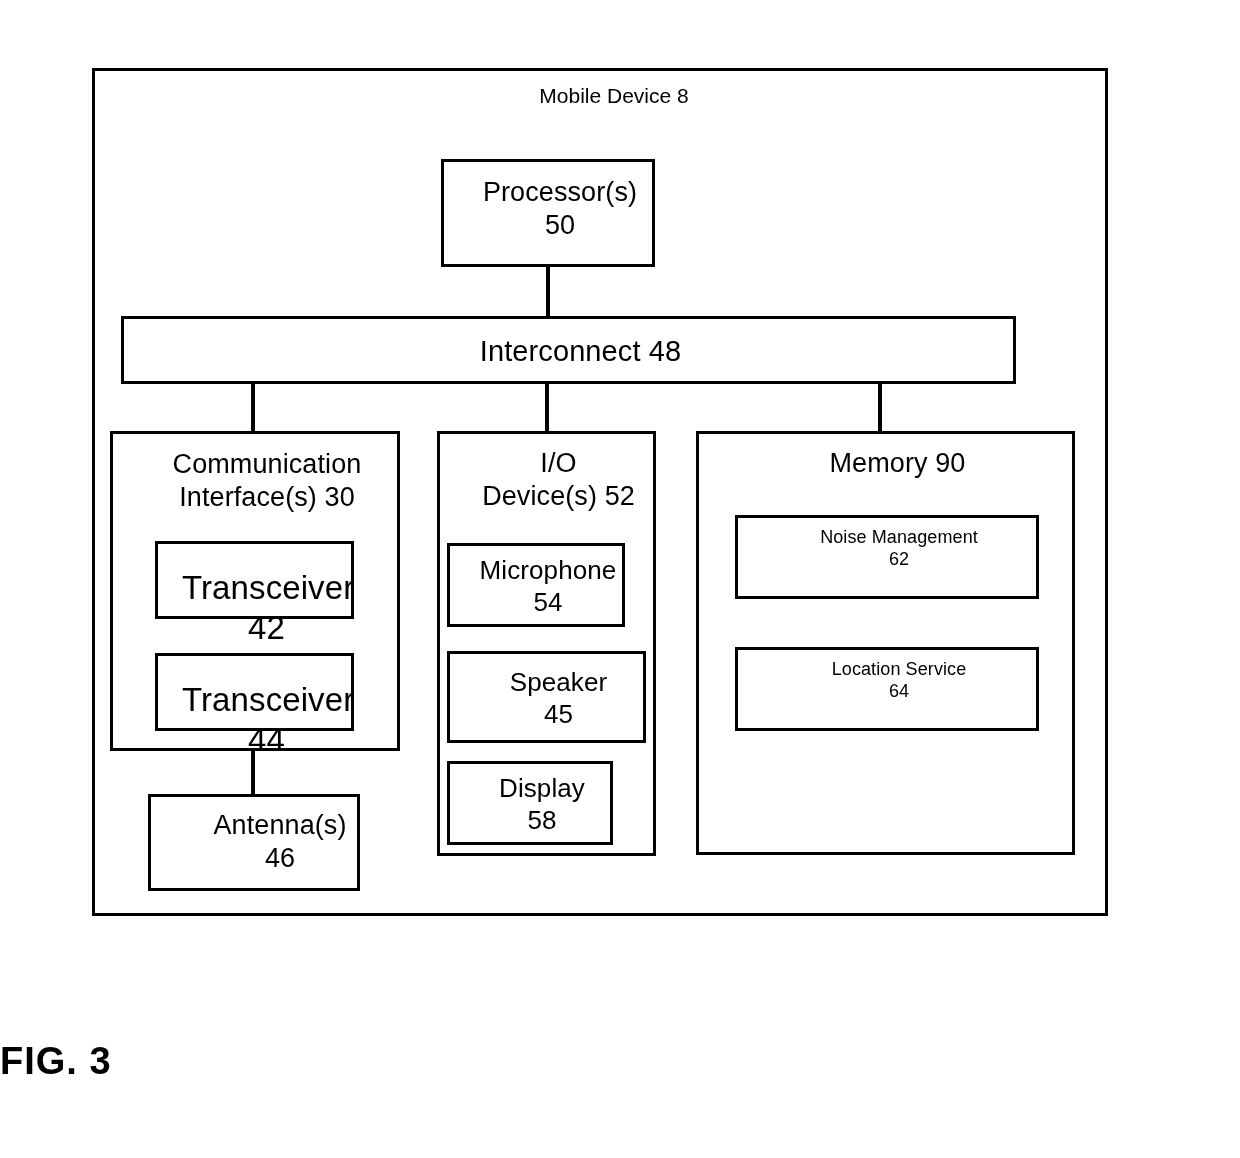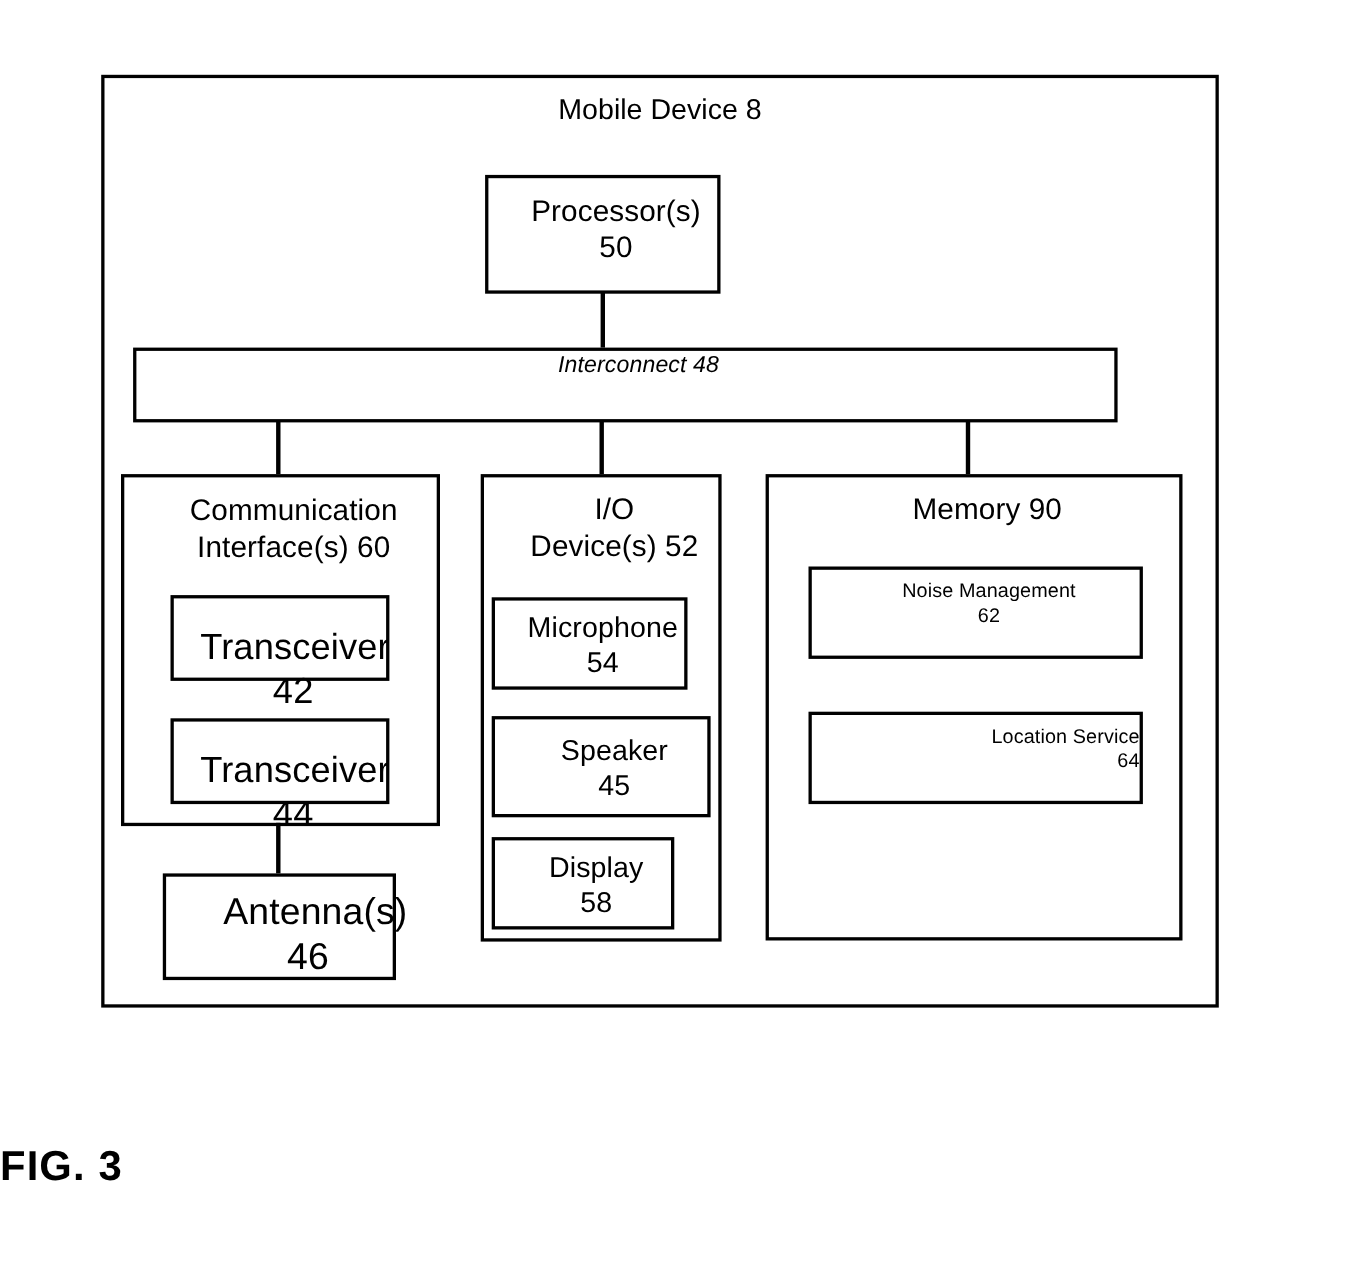--- a/index.html
+++ b/index.html
@@ -44,41 +44,42 @@
     width: 1016px;
     height: 848px;
     border-width: 3px;
   }
   #device-title {
     position: absolute;
     left: 92px;
     top: 84px;
     width: 1016px;
     text-align: center;
-    font-size: 26px;
+    font-size: 21px;
+    padding-left: 14px;
   }
   #processor-box {
     left: 441px;
     top: 159px;
     width: 214px;
     height: 108px;
   }
   #processor-box .label {
     margin-top: 14px;
     font-size: 27px;
   }
   #interconnect-box {
     left: 121px;
     top: 316px;
     width: 895px;
     height: 68px;
   }
   #interconnect-box .label {
-    font-size: 21px;
-    font-style: italic;
+    margin-top: 15px;
+    font-size: 29px;
   }
   
   .connector {
     position: absolute;
     background: #000000;
     width: 4px;
   }
   #conn-processor  { left: 546px; top: 266px; height: 52px; }
   #conn-comm       { left: 251px; top: 383px; height: 50px; }
   #conn-io         { left: 545px; top: 383px; height: 50px; }
@@ -114,21 +115,21 @@
     width: 212px;
     height: 97px;
   }
   #transceiver-42 .label,
   #transceiver-44 .label {
     margin-top: 24px;
     font-size: 33px;
   }
   #antenna-box .label {
     margin-top: 12px;
-    font-size: 34px;
+    font-size: 27px;
     margin-left: 28px;
   }
   
   #io-box {
     left: 437px;
     top: 431px;
     width: 219px;
     height: 425px;
   }
   #io-box > .label {
@@ -175,21 +176,20 @@
     left: 735px;
     top: 515px;
     width: 304px;
     height: 84px;
   }
   #location-service-box {
     left: 735px;
     top: 647px;
     width: 304px;
     height: 84px;
-    text-align: right;
   }
   #noise-management-box .label,
   #location-service-box .label {
     margin-top: 9px;
     font-size: 18px;
   }
   
   #figure-caption {
     position: absolute;
     left: 0;
@@ -220,21 +220,21 @@
   <div class="box" id="interconnect-box">
     <span class="label">Interconnect 48</span>
   </div>
 
   <div class="connector" id="conn-comm"></div>
   <div class="connector" id="conn-io"></div>
   <div class="connector" id="conn-memory"></div>
 
   <div class="box" id="comm-box">
     <span class="label">Communication
-Interface(s) 60</span>
+Interface(s) 30</span>
   </div>
 
   <div class="box thin" id="transceiver-42">
     <span class="label">Transceiver
 42</span>
   </div>
 
   <div class="box thin" id="transceiver-44">
     <span class="label">Transceiver
 44</span>

